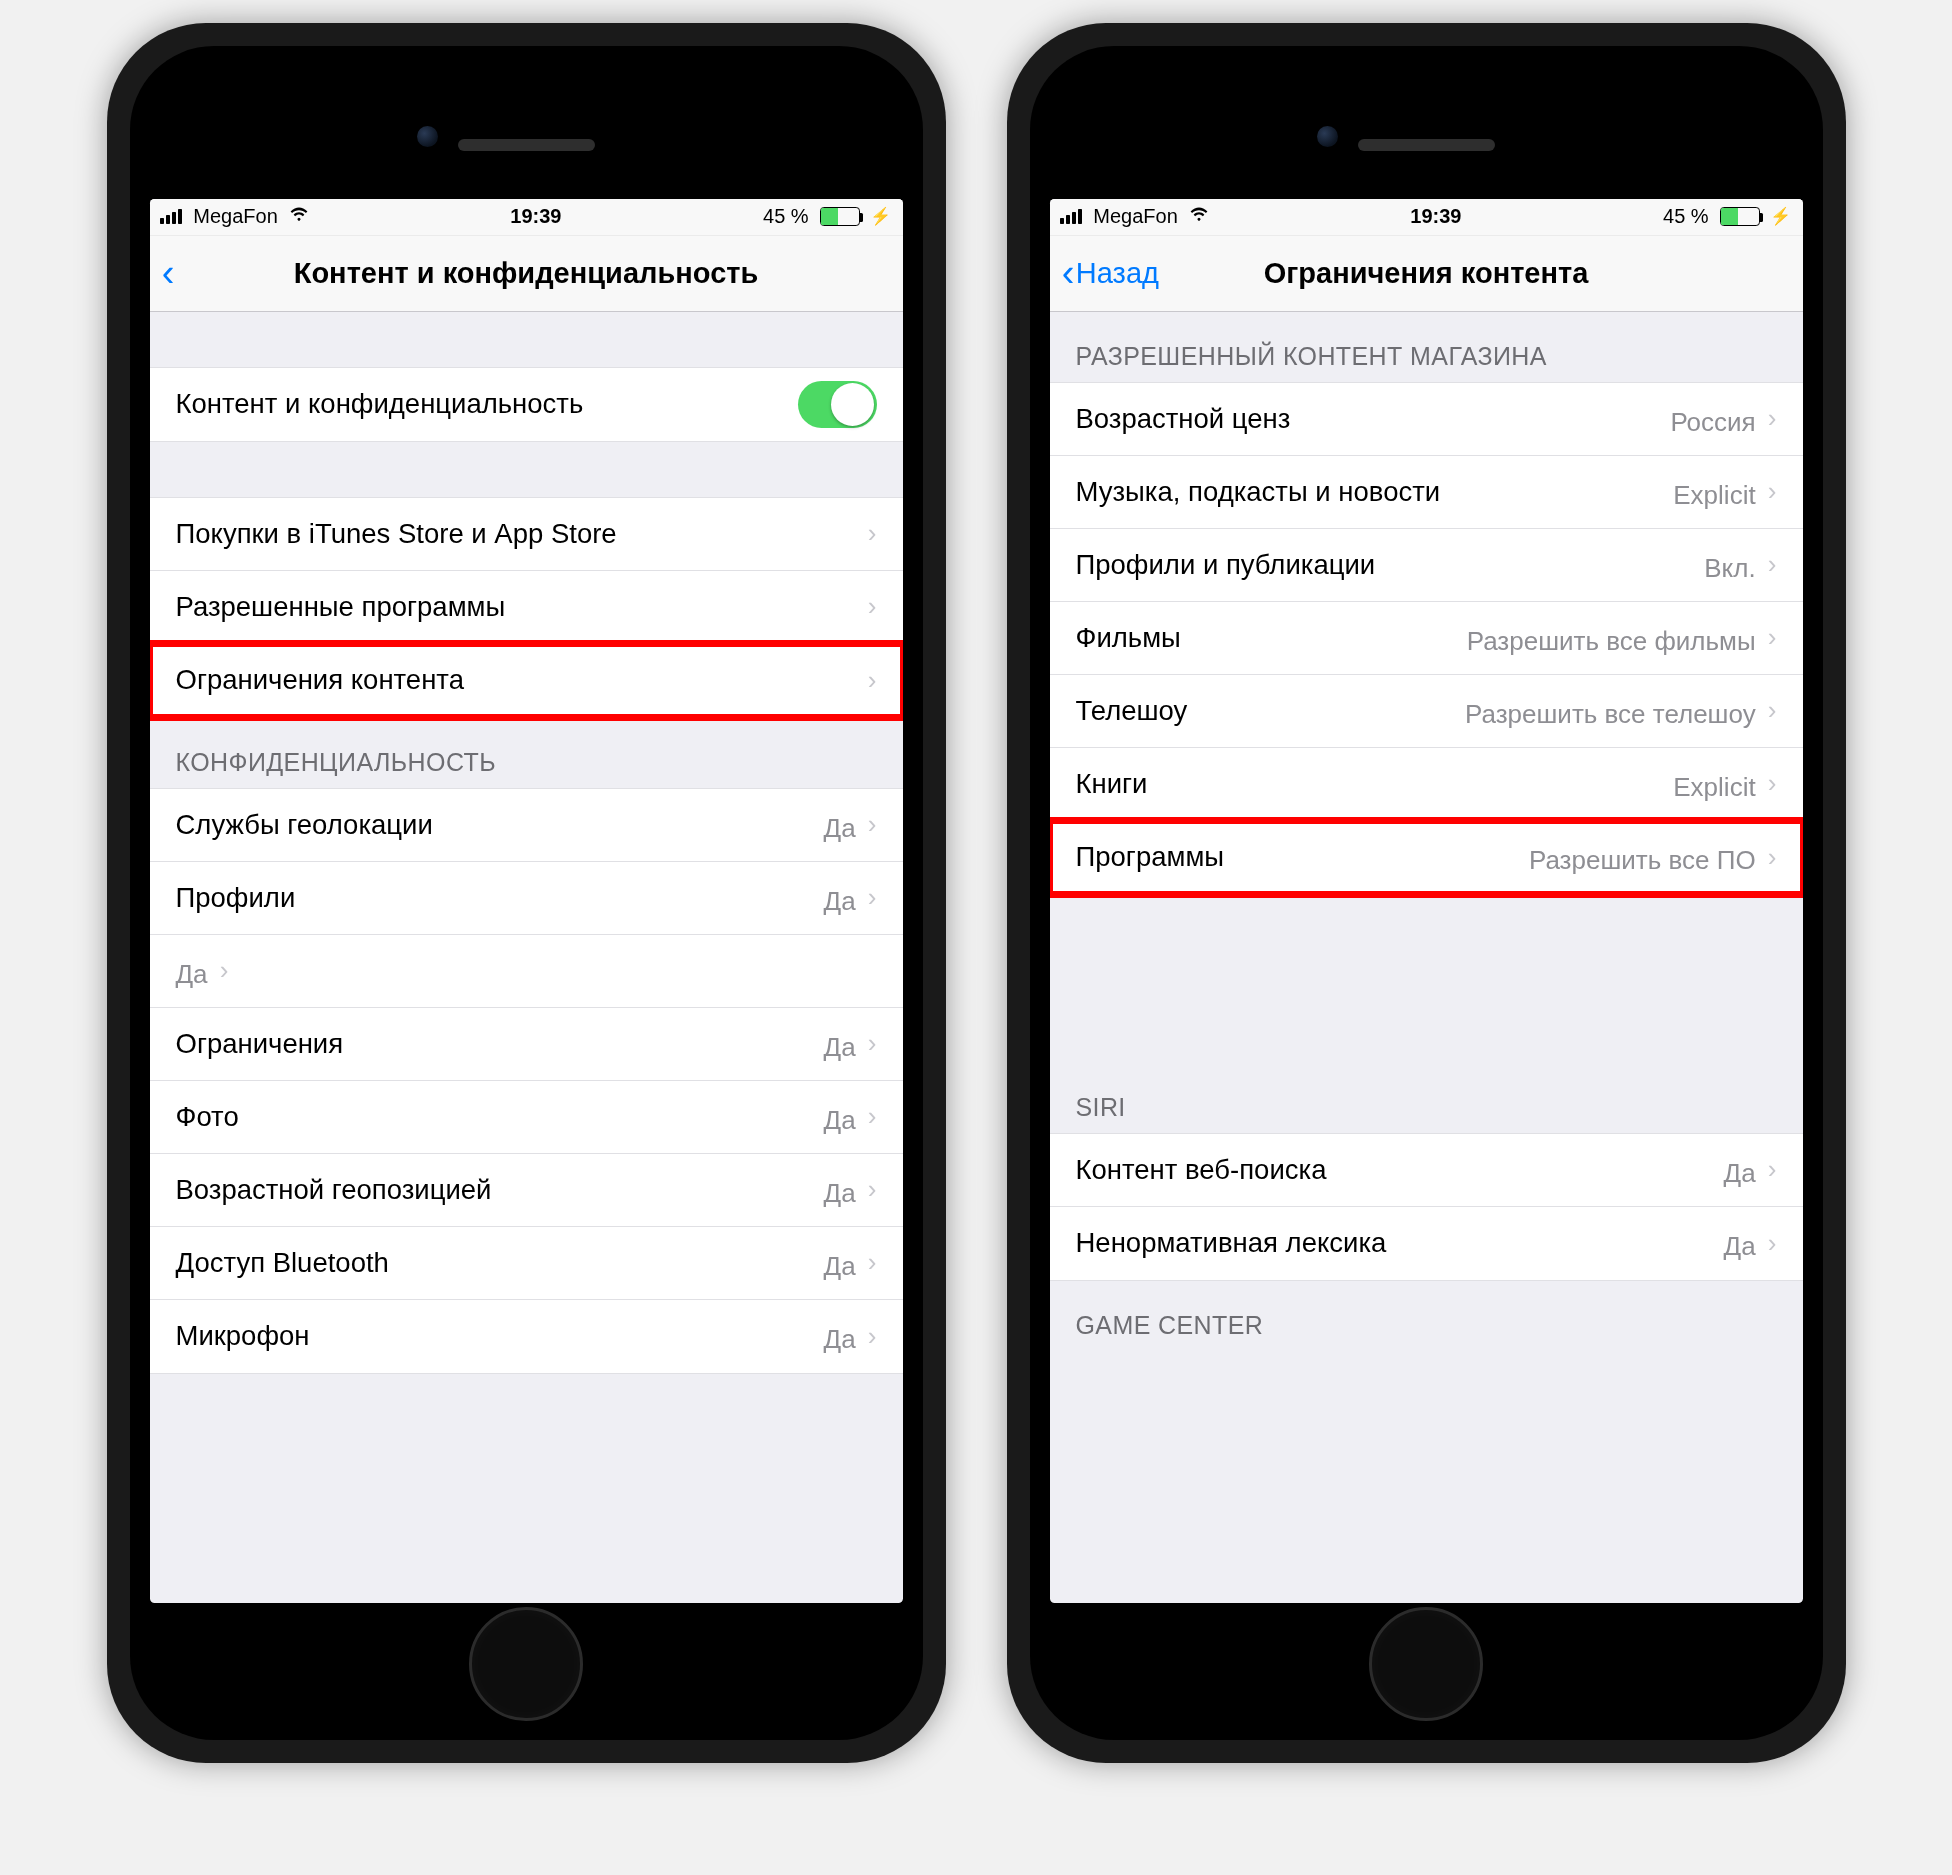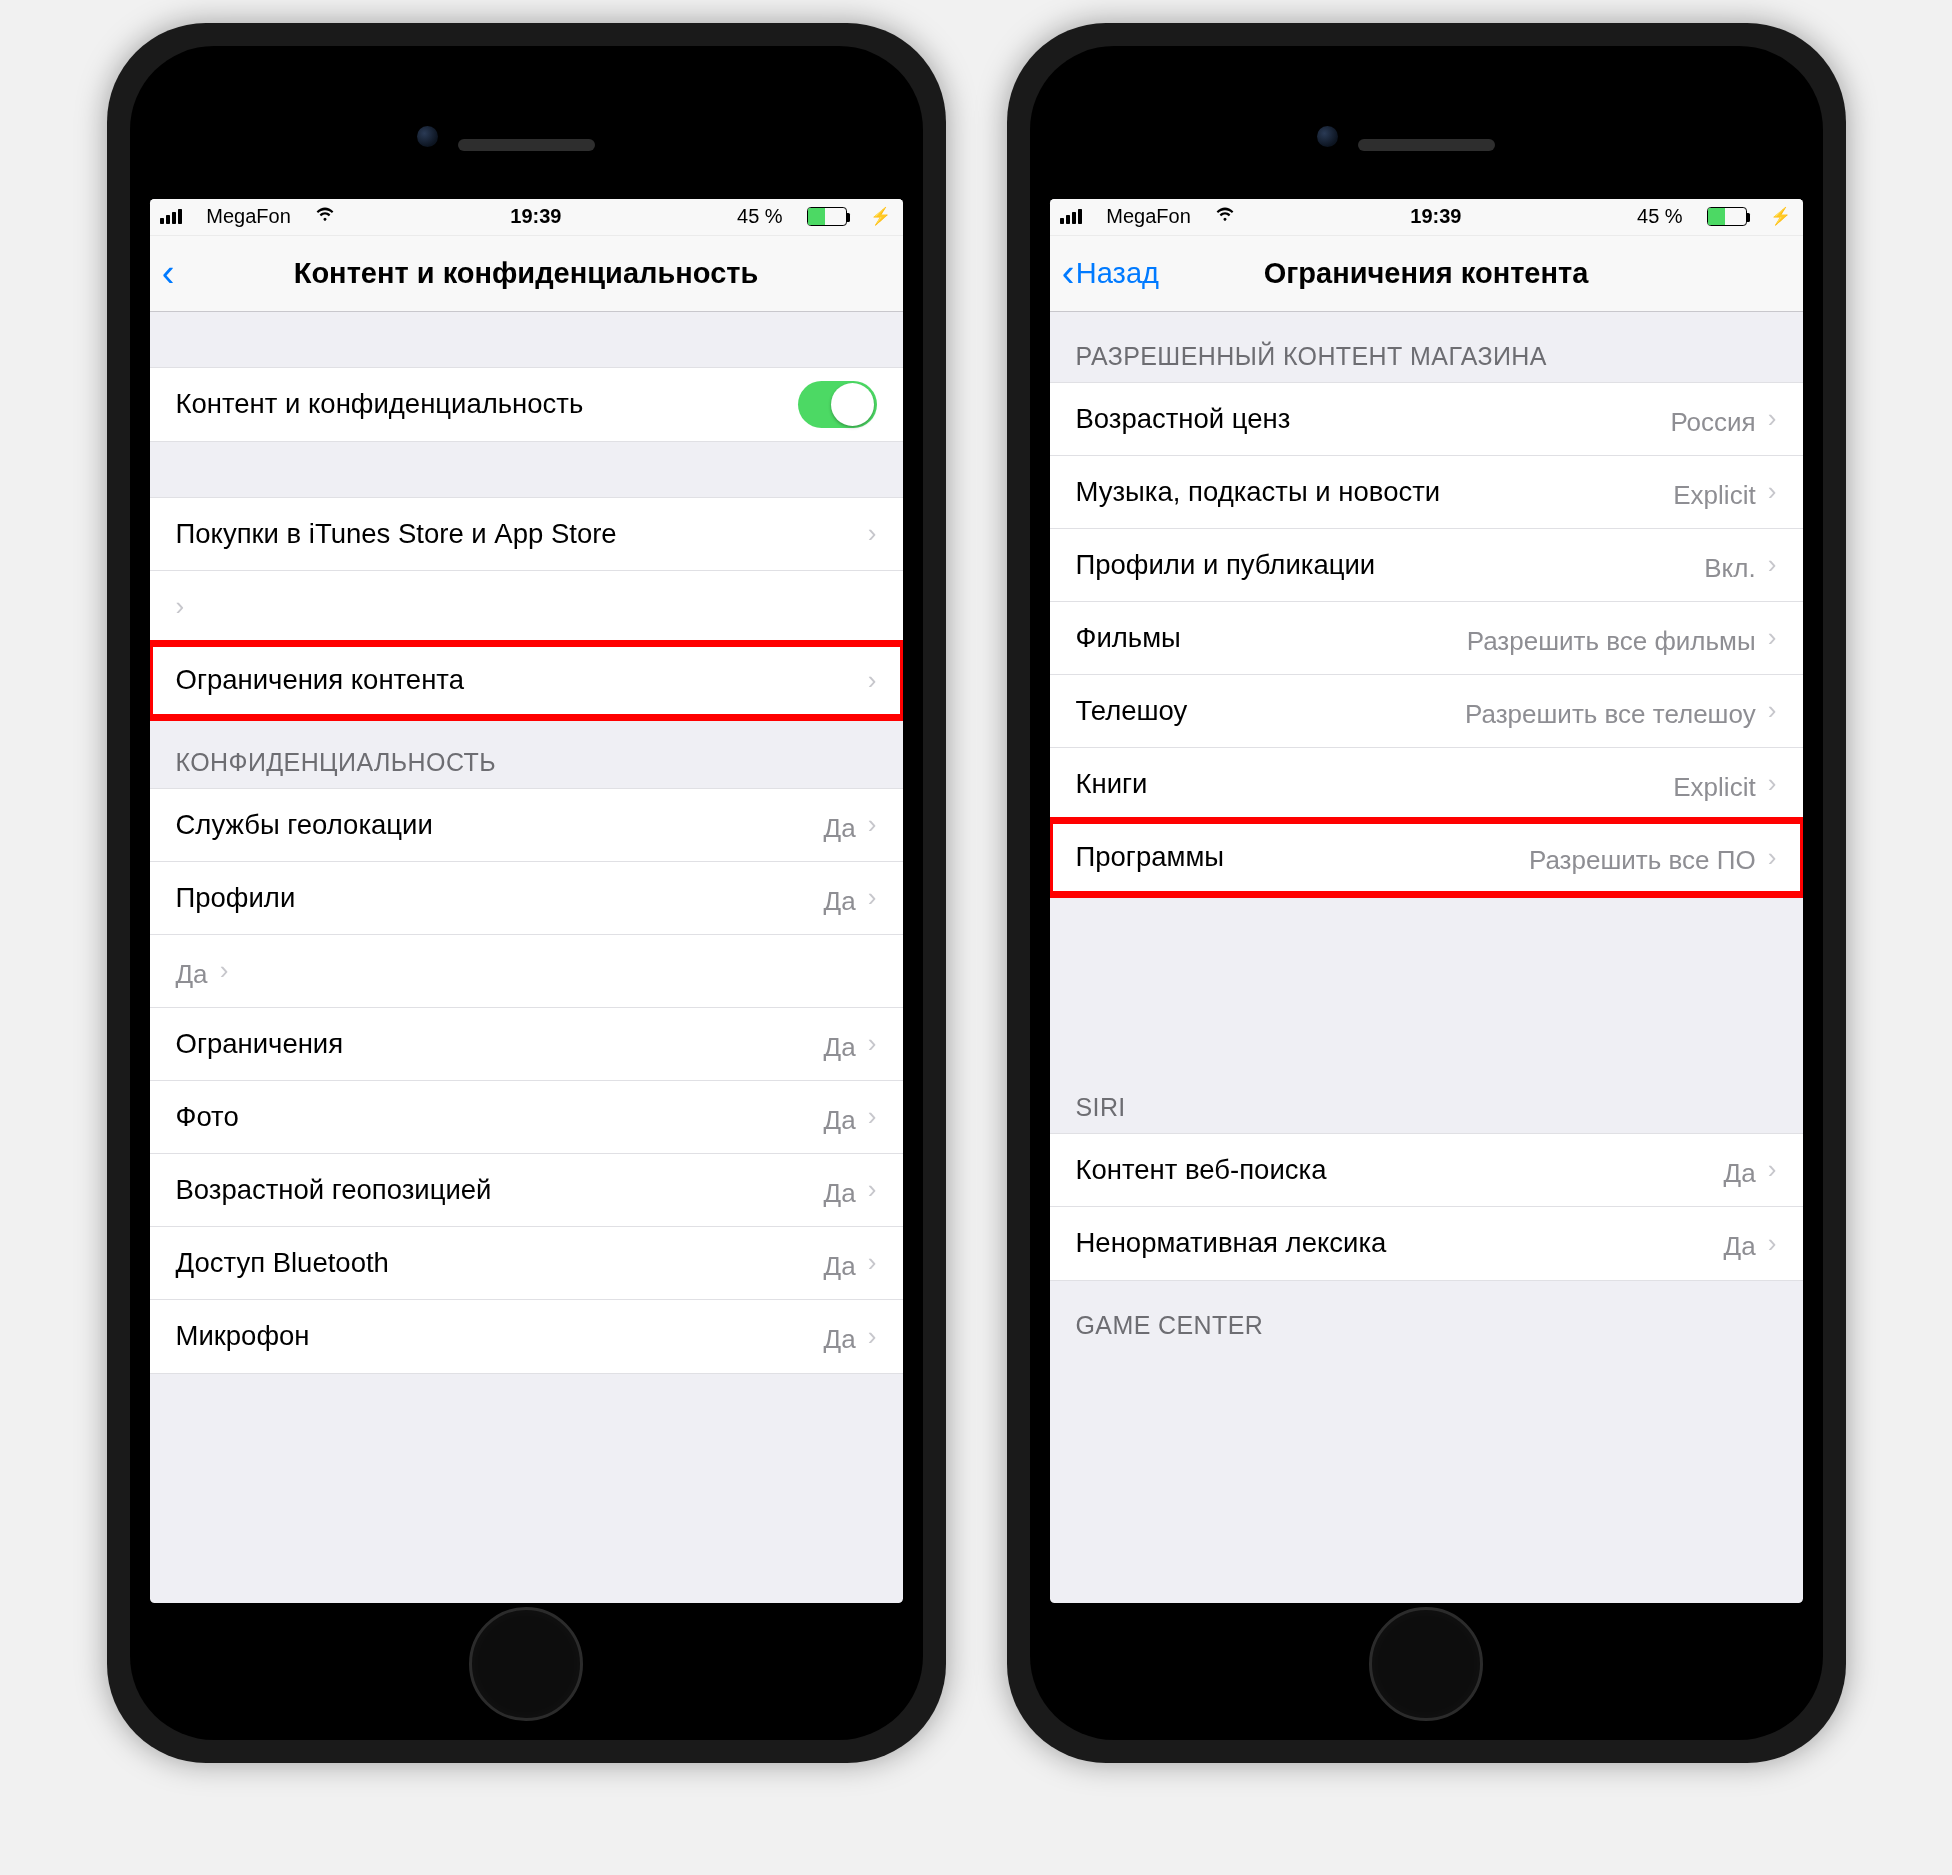--- a/index.html
+++ b/index.html
@@ -73,21 +73,21 @@
     background: #f8f8f8;
     display: flex;
     align-items: center;
     justify-content: space-between;
     padding: 0 10.7px;
     font-size: 20px;
     font-weight: 500;
     color: #000;
     border-bottom: 0.8px solid rgba(0,0,0,.05);
   }
-  .status-left, .status-right { display: flex; align-items: center; gap: 24px; }
+  .status-left, .status-right { display: flex; align-items: center; gap: 11px; }
   .signal { display: flex; align-items: flex-end; gap: 2.3px; }
   .signal span { width: 3.8px; background:#000; border-radius:0.8px; }
   .signal span:nth-child(1){height:6.1px}
   .signal span:nth-child(2){height:9.2px}
   .signal span:nth-child(3){height:12.2px}
   .signal span:nth-child(4){height:15.3px}
   .wifi { font-size: 18.3px; }
   .battery {
     width: 40px; height: 18.3px; border: 1.5px solid #000; border-radius: 3.8px;
     position: relative; display:flex; align-items:center;
@@ -235,20 +235,21 @@
         </div>
 
         <div class="spacer"></div>
 
         <div class="group">
           <div class="row">
             <span class="row-label">Покупки в iTunes Store и App Store</span>
             <span class="chevron">›</span>
           </div>
           <div class="row">
+            <span class="row-label">Разрешенные программы</span>
             <span class="chevron">›</span>
           </div>
           <div class="row highlight">
             <span class="row-label">Ограничения контента</span>
             <span class="chevron">›</span>
           </div>
         </div>
 
         <div class="section-header">КОНФИДЕНЦИАЛЬНОСТЬ</div>
 

